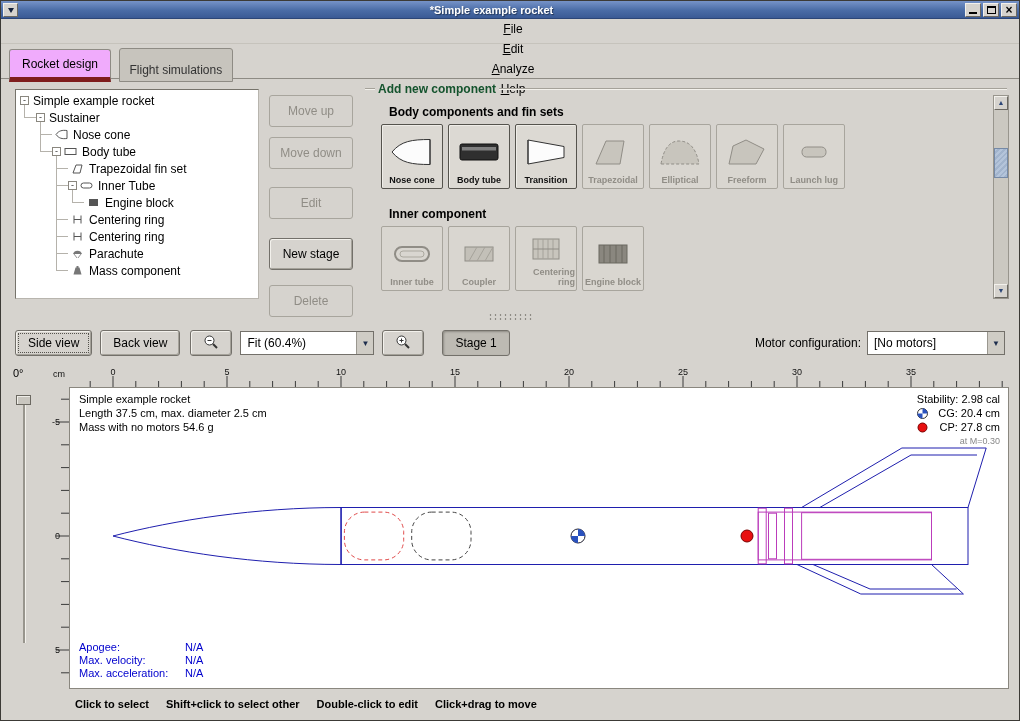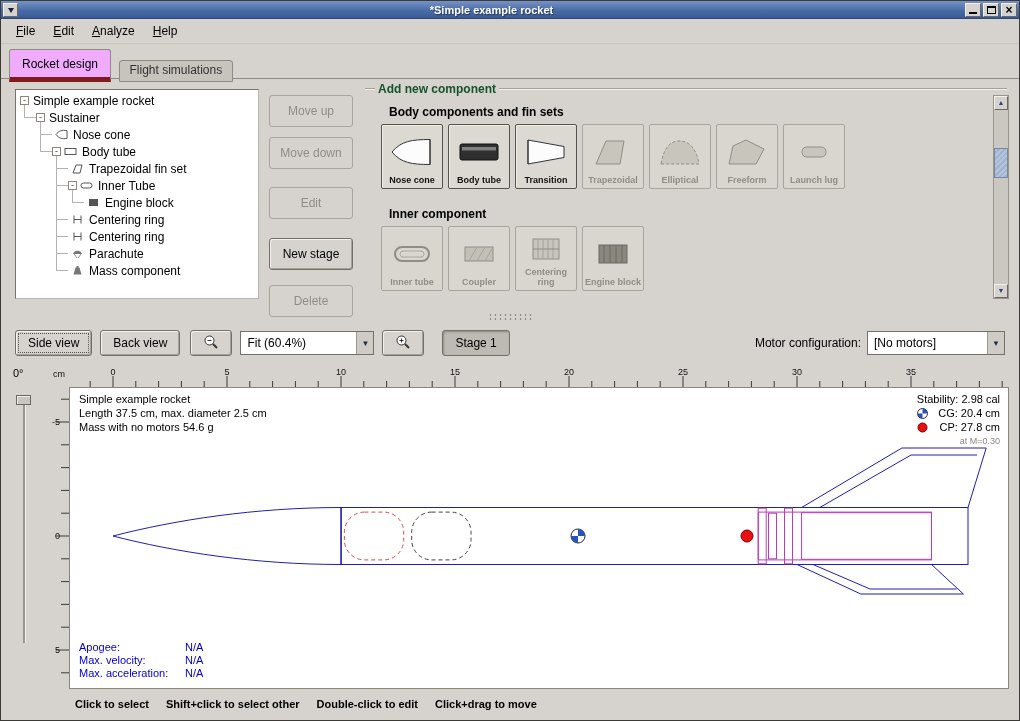--- a/index.html
+++ b/index.html
@@ -13,28 +13,28 @@
     display:flex; align-items:center; padding:0 2px; gap:2px; border-bottom:1px solid #2c4677; }
   .title-icon { width:15px; height:14px; background:#d6d3ce; border:1px solid; border-color:#f3f1ec #6b6861 #6b6861 #f3f1ec; display:flex; align-items:center; justify-content:center; }
   .title-icon::after { content:""; width:0; height:0; border:3px solid transparent; border-top:5px solid #14213c; margin-top:4px; }
   .titlebar-title { flex:1; text-align:center; color:#fff; font-size:11px; font-weight:bold; text-shadow:1px 1px 1px rgba(0,0,0,.45); }
   .win-btn { width:16px; height:14px; background:#d6d3ce; border:1px solid; border-color:#f3f1ec #6b6861 #6b6861 #f3f1ec; display:flex; align-items:center; justify-content:center; }
   .glyph-min { width:8px; height:2px; background:#000; margin-top:7px; }
   .glyph-max { width:9px; height:8px; border:1px solid #000; border-top-width:2px; }
   .glyph-close { font-size:12px; font-weight:bold; color:#000; line-height:10px; }
 
   
-  .menubar { position:absolute; top:18px; left:0; right:0; height:25px; display:flex; align-items:center; padding-left:6px; font-size:12px; border-bottom:1px solid #c6c3bc; }
+  .menubar { position:absolute; top:18px; left:0; right:0; height:25px; display:flex; align-items:center; padding-left:6px; font-size:12px; border-bottom:1px solid #c6c3bc;flex-direction:column; }
   .menu-item { padding:3px 9px; color:#000; }
 
   
   .tab-strip { position:absolute; top:43px; left:0; right:0; height:35px; border-bottom:1px solid #8e8b84; padding-left:8px; }
   .tab { display:inline-block; vertical-align:bottom; font-size:12px; border:1px solid #8e8b84; border-radius:3px 3px 0 0; margin-right:3px; position:relative; margin-bottom:-1px; }
   .tab.active { background:#f0abfc; padding:7px 12px 6px; border-bottom:5px solid #7f1d1d; margin-top:5px; z-index:2; }
-  .tab.inactive { background:#c7c4bd; padding:2px 10px 4px; border-bottom:1px solid #8e8b84; color:#333; }
+  .tab.inactive { background:#c7c4bd; padding:14px 10px 4px; border-bottom:1px solid #8e8b84; color:#333; }
 
   
   .top-section { position:absolute; top:78px; left:0; right:0; height:232px; }
 
   .tree-panel { position:absolute; left:14px; top:10px; width:244px; height:210px; background:#fff; border:1px solid; border-color:#76736b #b8b5ae #b8b5ae #76736b; font-size:12px; overflow:hidden; padding-top:2px; }
   .tree-row { height:17px; display:flex; align-items:center; white-space:nowrap; position:relative; z-index:2; }
   .expander { width:9px; height:9px; border:1px solid #8a877f; background:#fff; font-size:9px; line-height:7px; text-align:center; color:#333; flex:none; }
   .tree-icon { width:14px; height:13px; margin-left:3px; flex:none; display:flex; align-items:center; }
   .tree-label { margin-left:4px; color:#000; }
   .tree-lines i { position:absolute; background:#b5b2ab; z-index:1; }
@@ -50,21 +50,21 @@
   .add-panel { position:absolute; left:360px; top:0; width:648px; height:228px; }
   .group-title { position:absolute; top:3px; left:14px; font-size:12px; font-weight:bold; color:#14532d; background:#d6d3ce; padding:0 3px; z-index:2; }
   .etch { position:absolute; height:2px; border-top:1px solid #a5a29a; border-bottom:1px solid #f3f1ec; }
   .etch.right { top:9px; left:132px; right:2px; } .etch.left { top:9px; left:4px; width:10px; }
   .section-label { position:absolute; left:28px; font-size:12px; font-weight:bold; color:#000; }
   .tile-row { position:absolute; left:20px; display:flex; gap:5px; }
   .tile { width:62px; height:65px; display:flex; flex-direction:column; align-items:center; background:#dcd9d3; border:1px solid #55534d; border-radius:2px; padding:3px 1px 2px; box-shadow:inset 1px 1px 0 #efede8; }
   .tile .tile-icon { flex:1; display:flex; align-items:center; justify-content:center; }
   .tile .tile-label { font-size:9px; font-weight:bold; line-height:1.1; text-align:center; color:#111; }
   .tile.disabled { border-color:#a8a59d; box-shadow:none; background:#d9d6d0; }
-  .tile.disabled .tile-label { color:#908d86; }
+  .tile.disabled .tile-label { color:#908d86;text-align:right; }
 
   .vscroll { position:absolute; right:0; top:16px; width:16px; height:204px; background:#cbc8c1; border:1px solid #98958d; }
   .scroll-btn { position:absolute; left:0; width:14px; height:14px; background:#d6d3ce; border:1px solid; border-color:#f3f1ec #6b6861 #6b6861 #f3f1ec; font-size:7px; text-align:center; line-height:12px; color:#2c4677; }
   .scroll-btn.up{top:0;} .scroll-btn.down{bottom:0;}
   .scroll-thumb { position:absolute; left:0; top:52px; width:14px; height:30px; background:repeating-linear-gradient(135deg,#b4c4da,#b4c4da 2px,#a2b4cd 2px,#a2b4cd 4px); border:1px solid #7589a6; }
 
   
   .grip-row { position:absolute; top:308px; left:0; right:0; height:16px; display:flex; justify-content:center; align-items:center; }
   .grip { width:44px; height:8px; background-image:radial-gradient(#8e8b84 1px, transparent 1.2px); background-size:5px 4px; }
 

